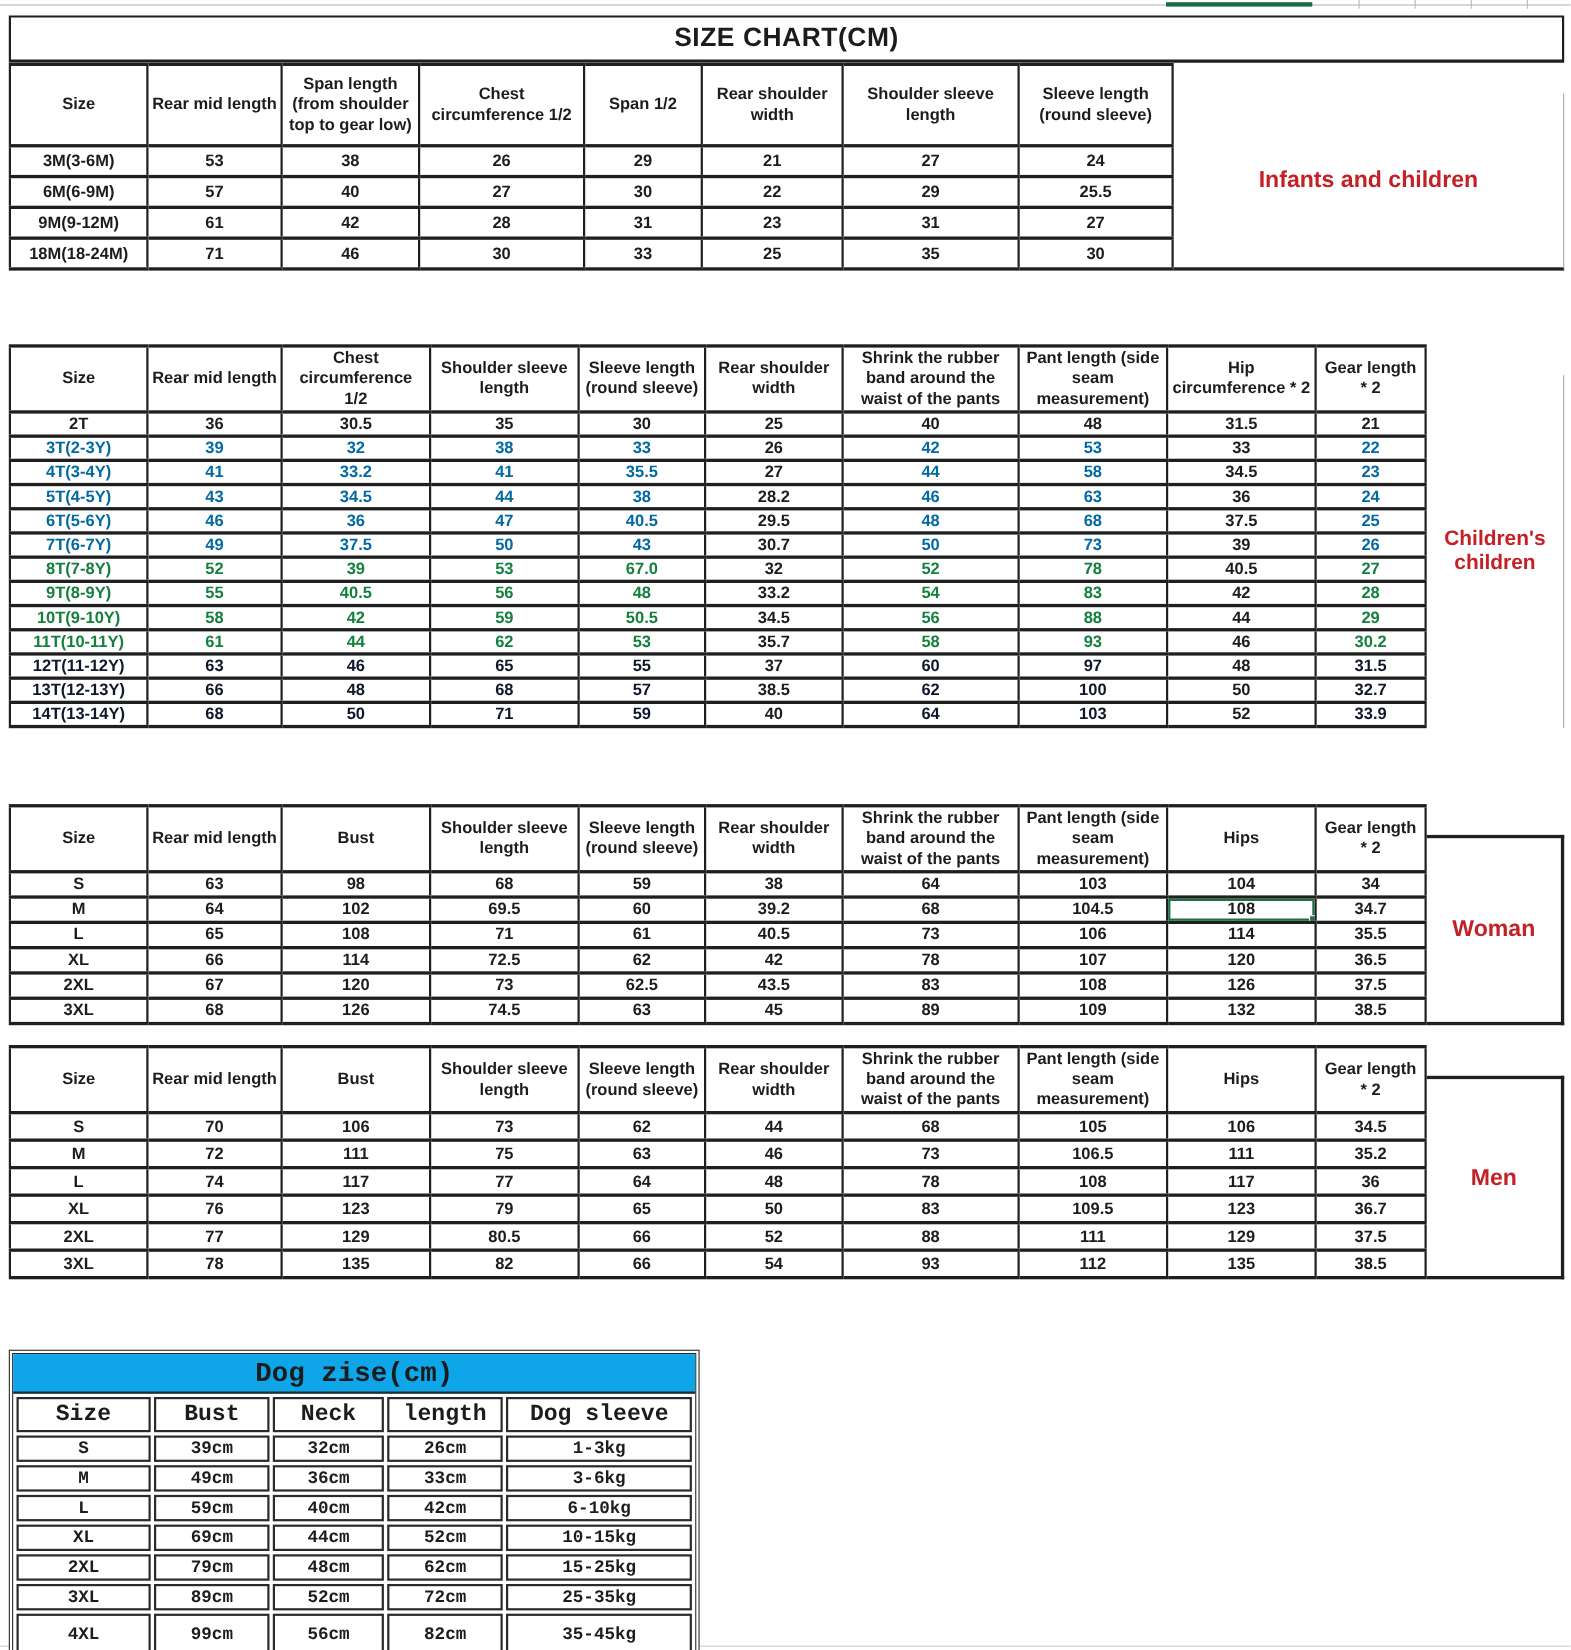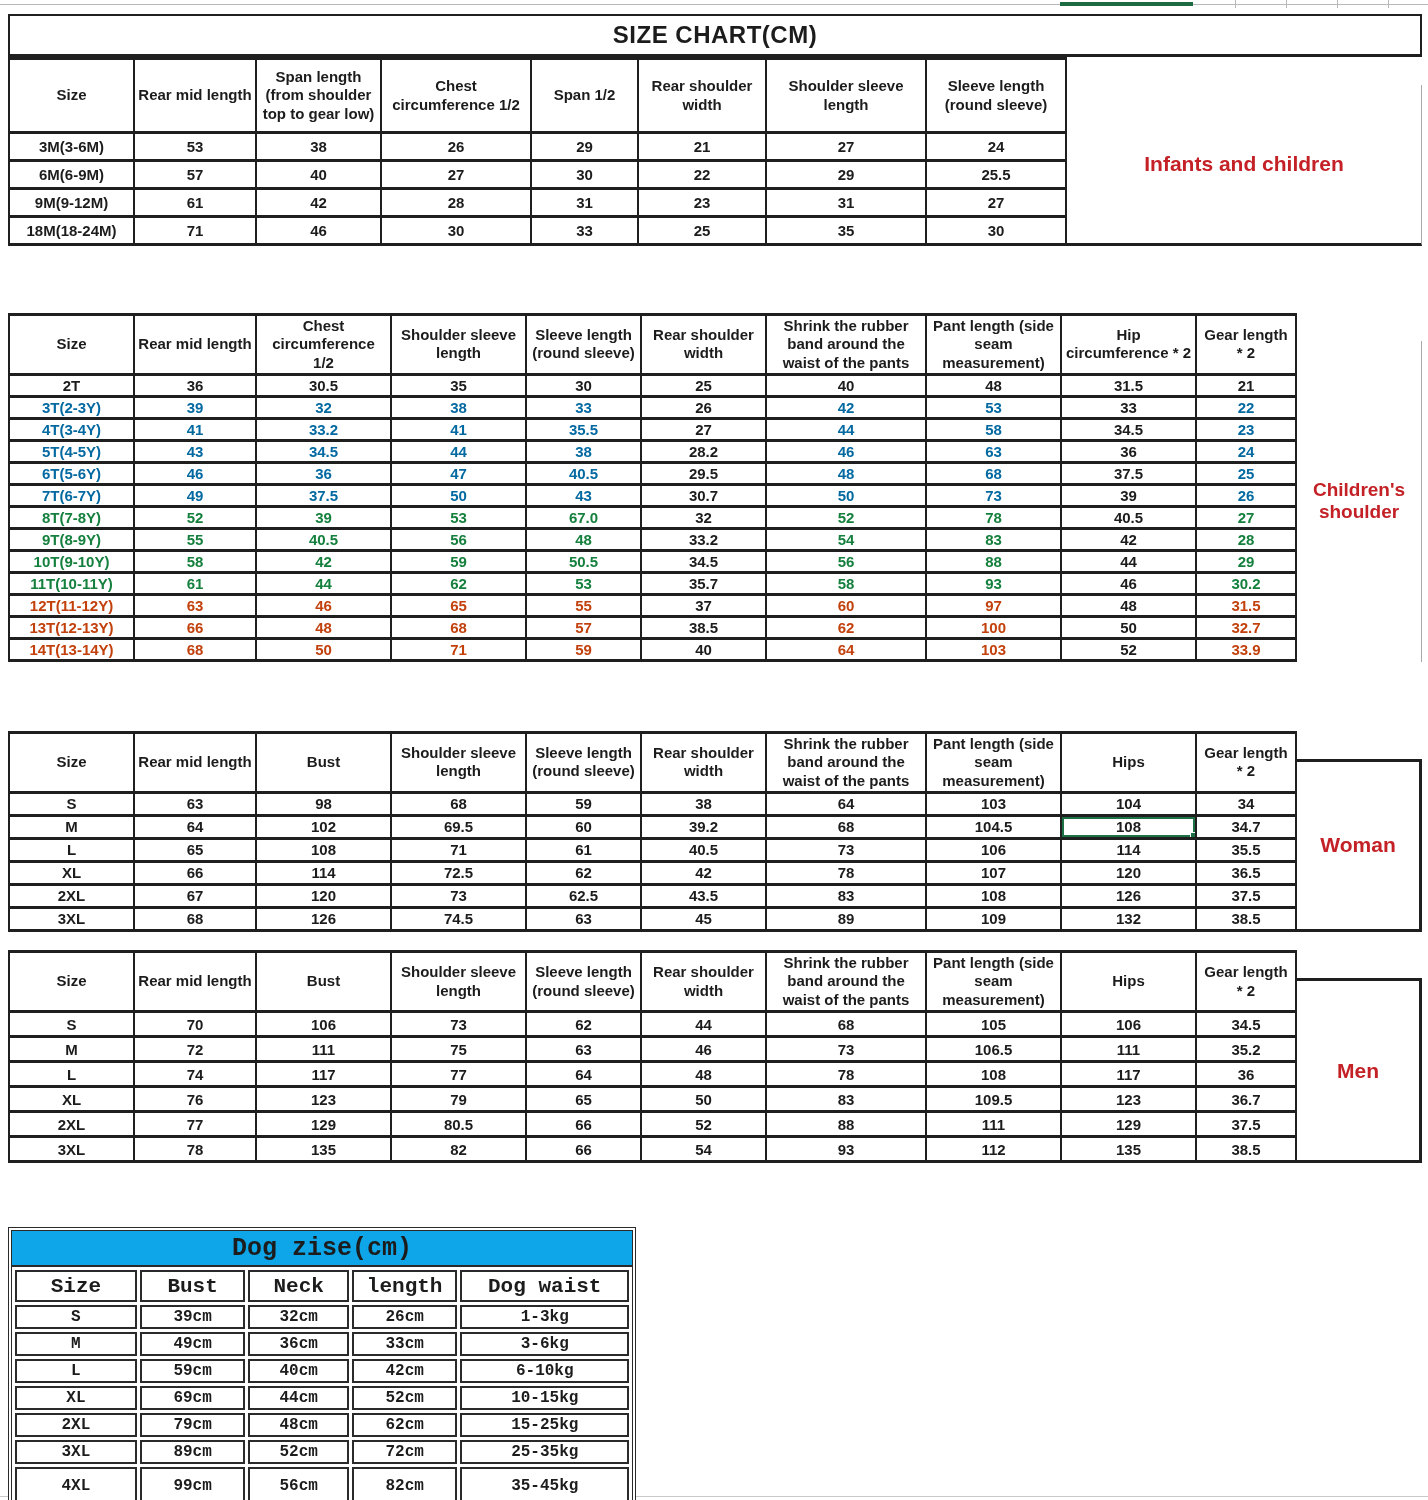--- a/index.html
+++ b/index.html
@@ -15,21 +15,21 @@
        border:2px solid #1f1f1f;border-top-width:3px;border-bottom-width:3px;
        text-align:center;vertical-align:middle;font-weight:bold;padding:1px 3px;
        overflow:hidden;}
   table.data-table th{font-size:15px;line-height:1.22;}
   table.data-table td{font-size:15px;}
   .t-infants thead tr{height:74px}.t-infants tbody tr{height:28px}
   .t-children thead tr{height:56px}.t-children tbody tr{height:21px}
   .t-children th{font-size:14px}.t-children td{font-size:14px}
   .t-woman thead tr{height:56px}.t-woman tbody tr{height:23px}
   .t-men thead tr{height:60px}.t-men tbody tr{height:25px}
-  .c-blue{color:#0369a1}.c-navy{color:#15803d}.c-red{color:#c2410c}
+  .c-blue{color:#0369a1}.c-navy{color:#15803d}.c-red{color:#0f172a}
   .side-label{display:flex;align-items:center;justify-content:center;
        text-align:center;color:#c42127;font-weight:bold;margin-top:28px;}
   .side-label.boxed{border:3px solid #1f1f1f;border-left:none;}
   .side-label.faint{border-right:1px solid #a8a8a8;border-bottom:3px solid #1f1f1f;}
   .side-label.openends{border-right:1px solid #a8a8a8;}
   .sel{position:relative;box-shadow:inset 0 0 0 2px #1e7145;}
   .sel::after{content:"";position:absolute;right:-4px;bottom:-4px;width:7px;height:7px;
        background:#1e7145;border:1px solid #fff;z-index:3;}
   
   .dog-box{border:4px double #2a2a2a;background:#fff;
@@ -312,21 +312,21 @@
             <td class="c-red">71</td>
             <td class="c-red">59</td>
             <td>40</td>
             <td class="c-red">64</td>
             <td class="c-red">103</td>
             <td>52</td>
             <td class="c-red">33.9</td>
           </tr>
         </tbody>
     </table>
-    <div class="side-label openends" style="flex:1;font-size:19px;padding:0 8px;">Children's shoulder</div>
+    <div class="side-label openends" style="flex:1;font-size:19px;padding:0 8px;">Children's children</div>
   </div>
 </div>
 
 <div class="block" style="left:8px;top:731px;width:1414px;">
   <div class="flexrow">
     <table class="data-table t-woman" data-table="woman_table" style="width:1287px;">
       <colgroup>
           <col style="width:125px">
           <col style="width:122px">
           <col style="width:135px">
@@ -548,21 +548,21 @@
         <col style="width:99px">
         <col style="width:104px">
         <col style="width:166px">
       </colgroup>
     <thead>
         <tr>
           <th>Size</th>
           <th>Bust</th>
           <th>Neck</th>
           <th>length</th>
-          <th>Dog waist</th>
+          <th>Dog sleeve</th>
         </tr>
       </thead>
       <tbody>
         <tr>
           <td>S</td>
           <td>39cm</td>
           <td>32cm</td>
           <td>26cm</td>
           <td>1-3kg</td>
         </tr>

